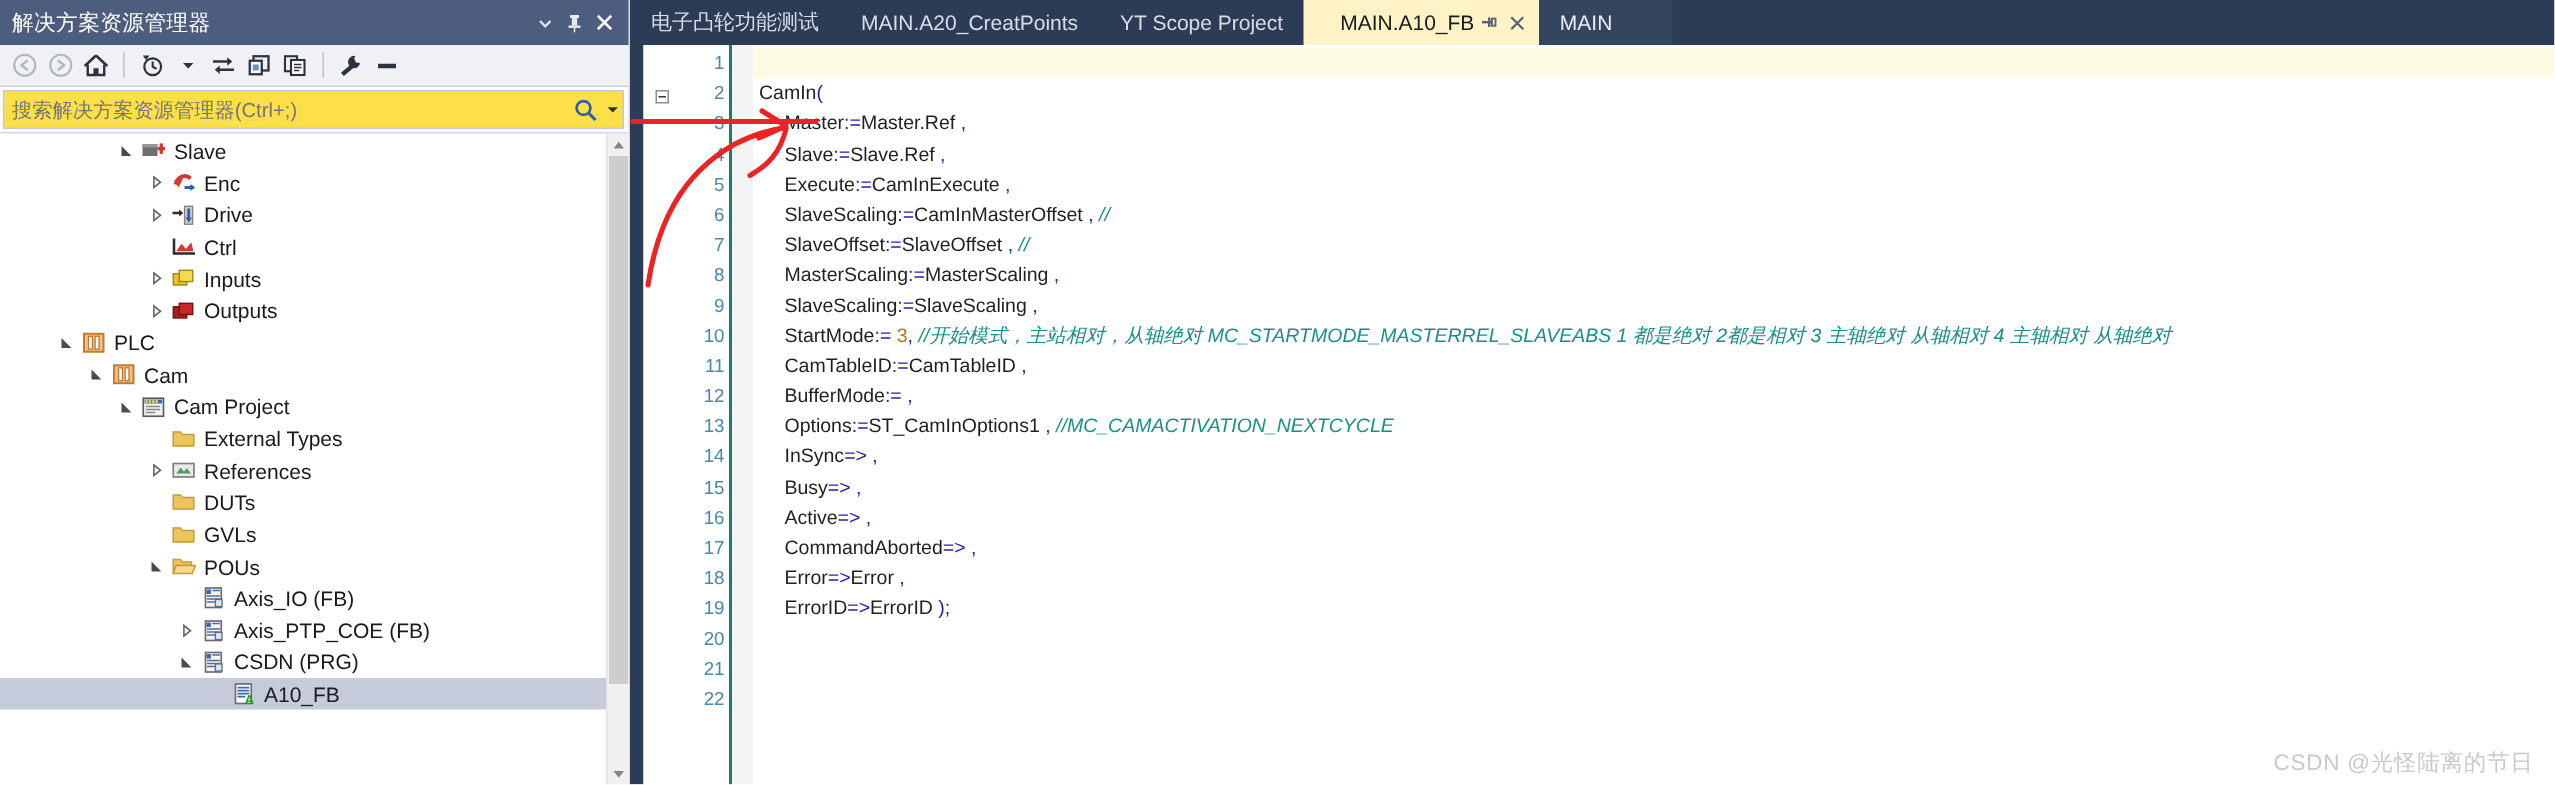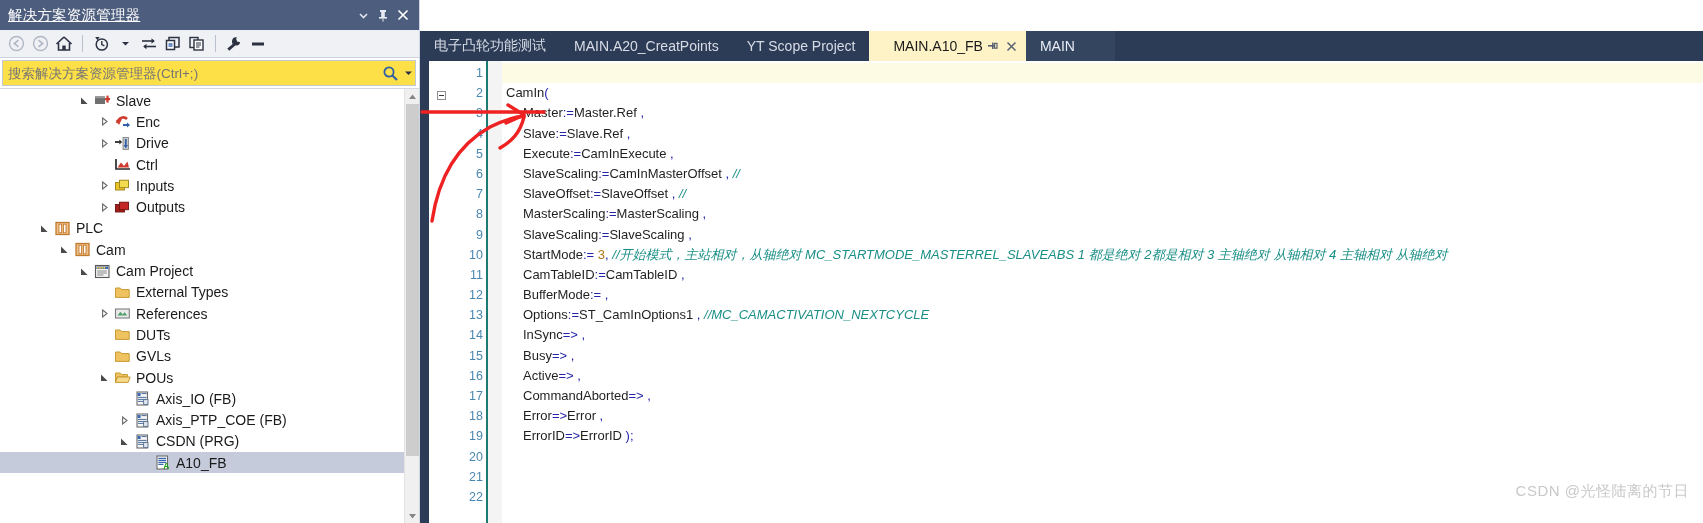--- a/index.html
+++ b/index.html
@@ -30,21 +30,20 @@
   .se-titlebar {
     height: 30px;
     background: #4d5d7d;
     color: #ffffff;
     display: flex;
     align-items: center;
     padding: 0 6px 0 8px;
     font-size: 14.5px;
     flex: none;
     position: relative;
-    text-decoration: underline;
   }
   .se-titlebar .title-text {
     flex: 1;
     white-space: nowrap;
     letter-spacing: .2px;
   }
   .se-titlebar .tb-btn {
     width: 20px; height: 22px;
     display: flex; align-items: center; justify-content: center;
     color: #e7ebf3;
@@ -153,21 +152,20 @@
   }
   .se-vscroll .sb-dn { position: absolute; bottom: 0; left: 0; }
 
   
   #editor-side {
     flex: 1;
     display: flex;
     flex-direction: column;
     position: relative;
     background: #ffffff;
-    margin-top: 31px;
   }
   .tabstrip {
     height: 30px;
     background: #2d3c56;
     display: flex;
     align-items: stretch;
     flex: none;
     overflow: hidden;
   }
   .tab {
@@ -276,21 +274,21 @@
   #annotation {
     position: absolute;
     left: 0; top: 0;
     pointer-events: none;
   }
 
   
   #watermark {
     position: absolute;
     right: 14px;
-    bottom: 22px;
+    bottom: 5px;
     font-size: 15px;
     color: #c9c9c9;
     white-space: nowrap;
     letter-spacing: .5px;
   }
 </style>
 </head>
 <body>
 
 <div id="app">

